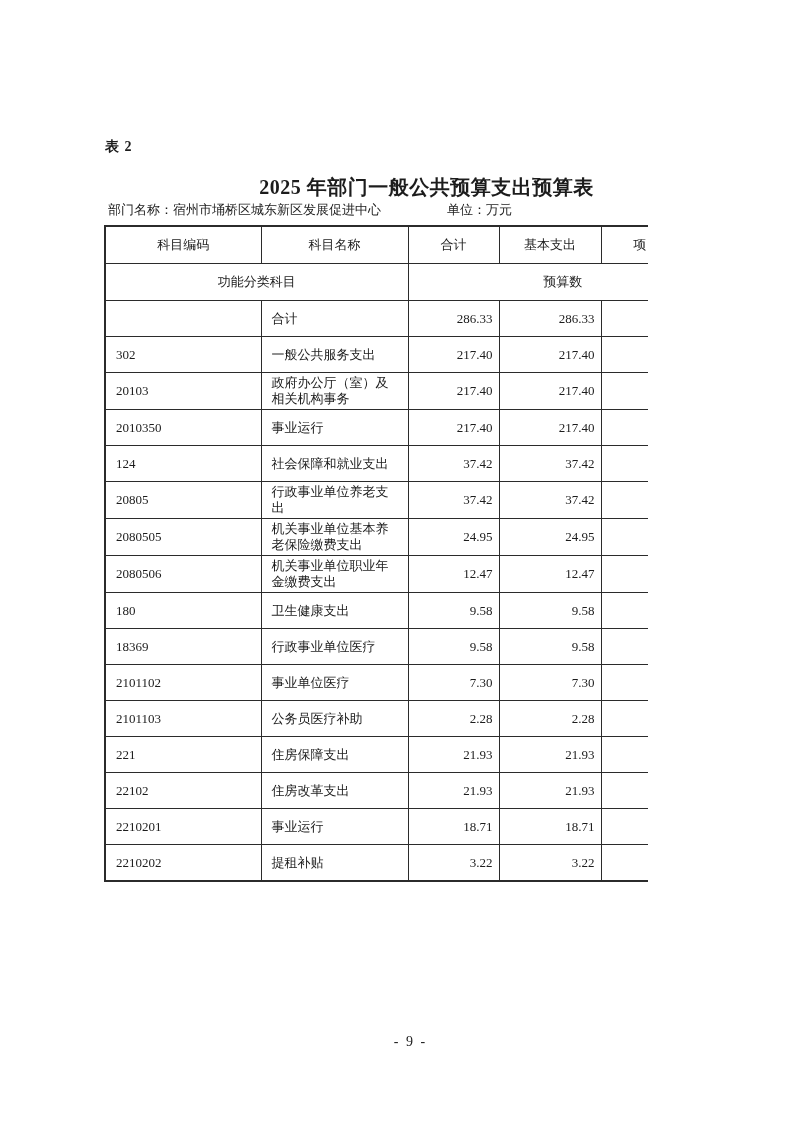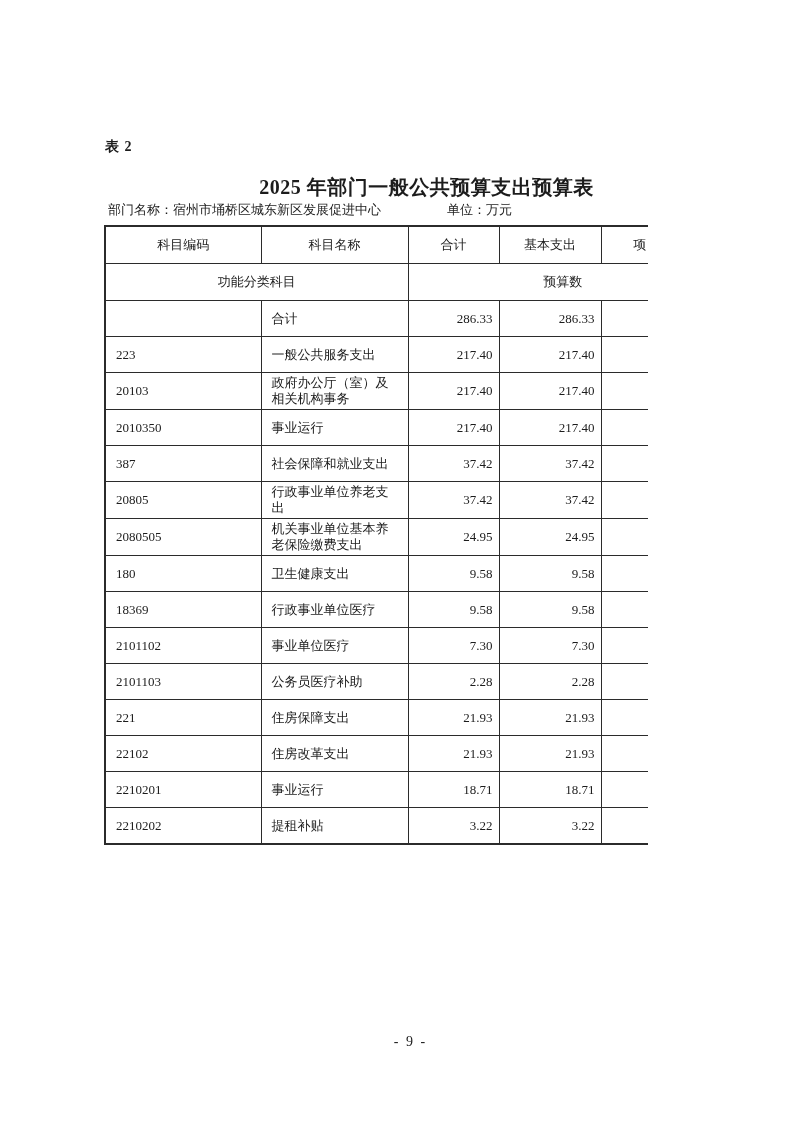--- a/index.html
+++ b/index.html
@@ -134,62 +134,69 @@
     </thead>
     <tbody id="table-body">
         <tr>
     <td class="cell-code"></td>
     <td class="cell-name">合计</td>
     <td class="cell-num">286.33</td>
     <td class="cell-num">286.33</td>
     <td class="cell-num"></td>
   </tr>
         <tr>
-    <td class="cell-code">223</td>
+    <td class="cell-code">302</td>
     <td class="cell-name">一般公共服务支出</td>
     <td class="cell-num">217.40</td>
     <td class="cell-num">217.40</td>
     <td class="cell-num"></td>
   </tr>
         <tr>
     <td class="cell-code">20103</td>
     <td class="cell-name">政府办公厅（室）及相关机构事务</td>
     <td class="cell-num">217.40</td>
     <td class="cell-num">217.40</td>
     <td class="cell-num"></td>
   </tr>
         <tr>
     <td class="cell-code">2010350</td>
     <td class="cell-name">事业运行</td>
     <td class="cell-num">217.40</td>
     <td class="cell-num">217.40</td>
     <td class="cell-num"></td>
   </tr>
         <tr>
-    <td class="cell-code">387</td>
+    <td class="cell-code">124</td>
     <td class="cell-name">社会保障和就业支出</td>
     <td class="cell-num">37.42</td>
     <td class="cell-num">37.42</td>
     <td class="cell-num"></td>
   </tr>
         <tr>
     <td class="cell-code">20805</td>
     <td class="cell-name">行政事业单位养老支出</td>
     <td class="cell-num">37.42</td>
     <td class="cell-num">37.42</td>
     <td class="cell-num"></td>
   </tr>
         <tr>
     <td class="cell-code">2080505</td>
     <td class="cell-name">机关事业单位基本养老保险缴费支出</td>
     <td class="cell-num">24.95</td>
     <td class="cell-num">24.95</td>
     <td class="cell-num"></td>
   </tr>
         <tr>
+    <td class="cell-code">2080506</td>
+    <td class="cell-name">机关事业单位职业年金缴费支出</td>
+    <td class="cell-num">12.47</td>
+    <td class="cell-num">12.47</td>
+    <td class="cell-num"></td>
+  </tr>
+        <tr>
     <td class="cell-code">180</td>
     <td class="cell-name">卫生健康支出</td>
     <td class="cell-num">9.58</td>
     <td class="cell-num">9.58</td>
     <td class="cell-num"></td>
   </tr>
         <tr>
     <td class="cell-code">18369</td>
     <td class="cell-name">行政事业单位医疗</td>
     <td class="cell-num">9.58</td>

